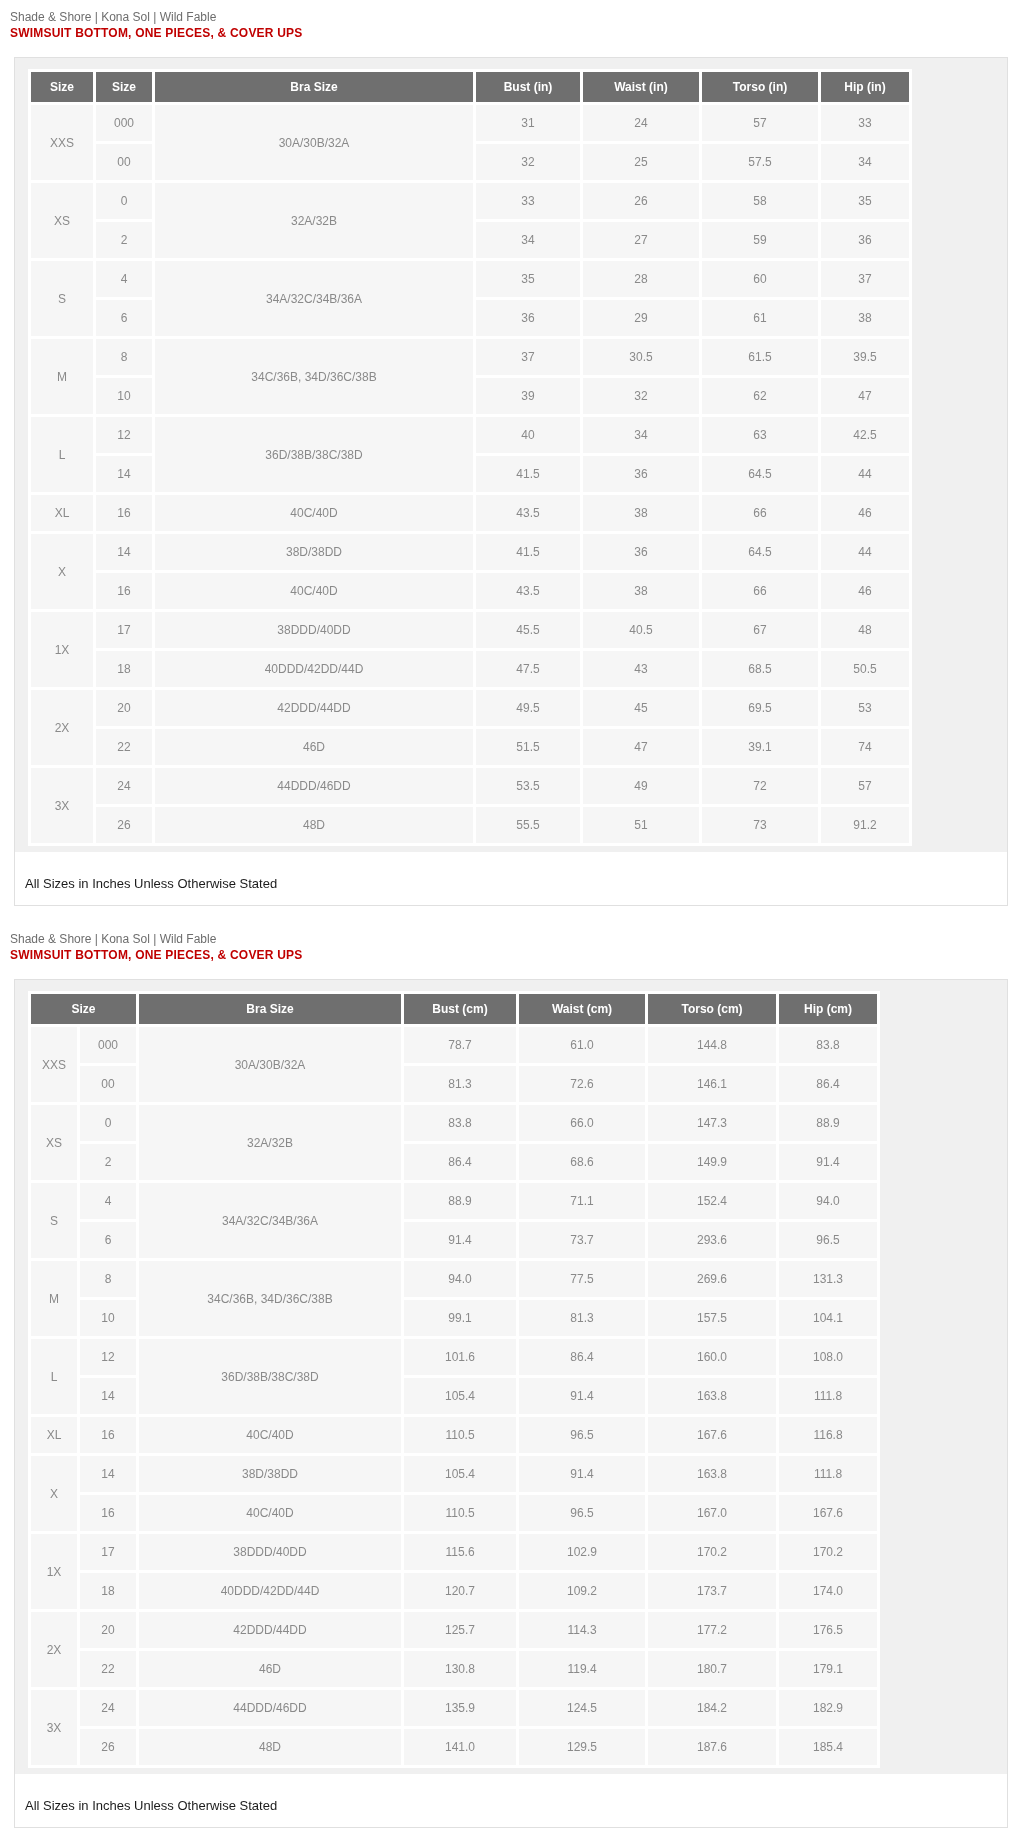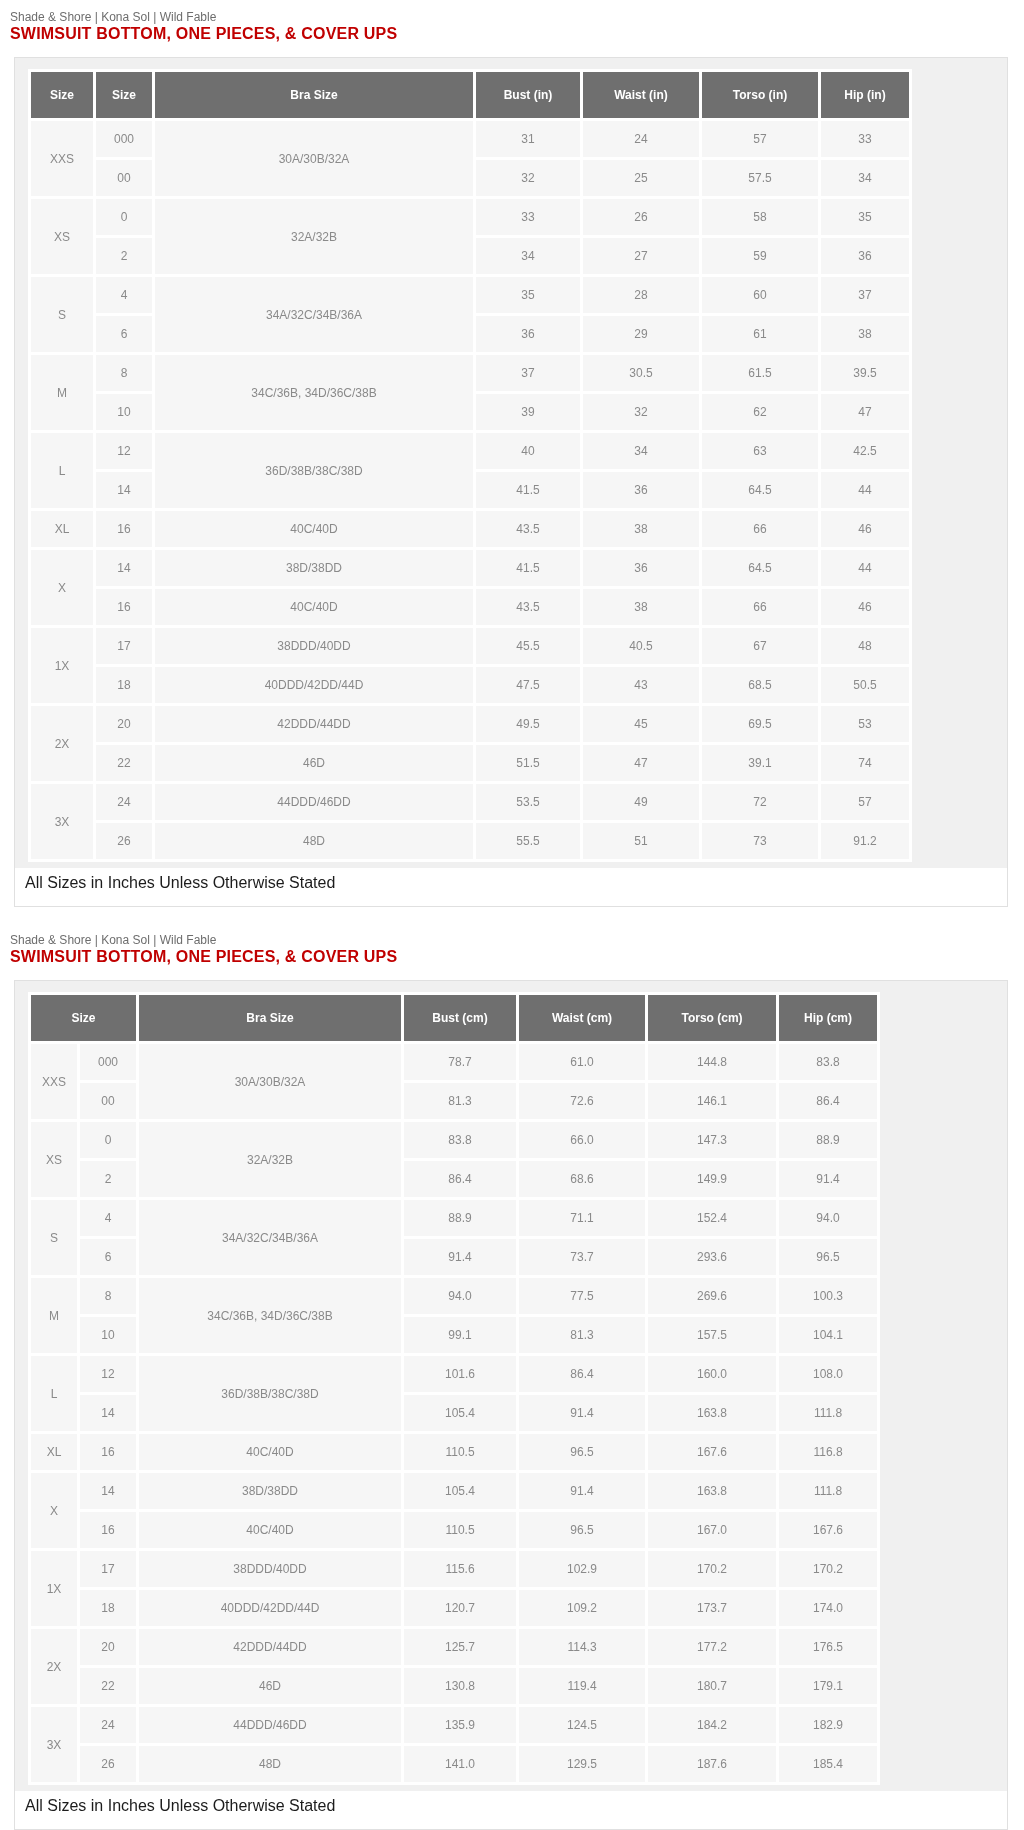--- a/index.html
+++ b/index.html
@@ -22,21 +22,21 @@
   .page{padding:10px 14px 20px 10px;}
   .chart-section{margin:0 0 16px 0;}
   .brand-line{
     color:var(--brand-text);
     font-size:12px;
     line-height:15px;
     margin:0 0 1px 0;
   }
   .chart-title{
     color:var(--accent-red);
-    font-size:16px;
+    font-size:12px;
     font-weight:bold;
     line-height:15px;
     letter-spacing:.2px;
     margin:0 0 16px 0;
   }
   .panel{
     background:var(--panel-bg);
     border:1px solid var(--panel-border);
     padding:11px 12px 0 13px;
     margin:0 0 26px 4px;
@@ -47,37 +47,37 @@
     border-spacing:3px;
     background:#fff;
     margin:0;
   }
   table.size-table th{
     background:var(--header-bg);
     color:#fff;
     font-size:12px;
     font-weight:bold;
     height:30px;
-    padding:16px 4px;
+    padding:8px 4px;
     text-align:center;
   }
   table.size-table td{
     background:var(--row-bg);
     color:var(--cell-text);
     font-size:12px;
     text-align:center;
     vertical-align:middle;
     height:36px;
     padding:0 4px;
   }
   .footnote{
     background:#fff;
     margin:6px -12px 0 -13px;
-    padding:6px 10px 14px 10px;
-    font-size:16px;
+    padding:24px 10px 14px 10px;
+    font-size:13px;
     color:var(--footnote-text);
   }
 </style>
 </head>
 <body>
 
 <div class="page">
 
   <section class="chart-section">
     <div class="brand-line">Shade &amp; Shore | Kona Sol | Wild Fable</div>
@@ -341,21 +341,21 @@
               <td>293.6</td>
               <td>96.5</td>
             </tr>
             <tr>
               <td rowspan="2">M</td>
               <td>8</td>
               <td rowspan="2">34C/36B, 34D/36C/38B</td>
               <td>94.0</td>
               <td>77.5</td>
               <td>269.6</td>
-              <td>100.3</td>
+              <td>131.3</td>
             </tr>
             <tr>
               <td>10</td>
               <td>99.1</td>
               <td>81.3</td>
               <td>157.5</td>
               <td>104.1</td>
             </tr>
             <tr>
               <td rowspan="2">L</td>

